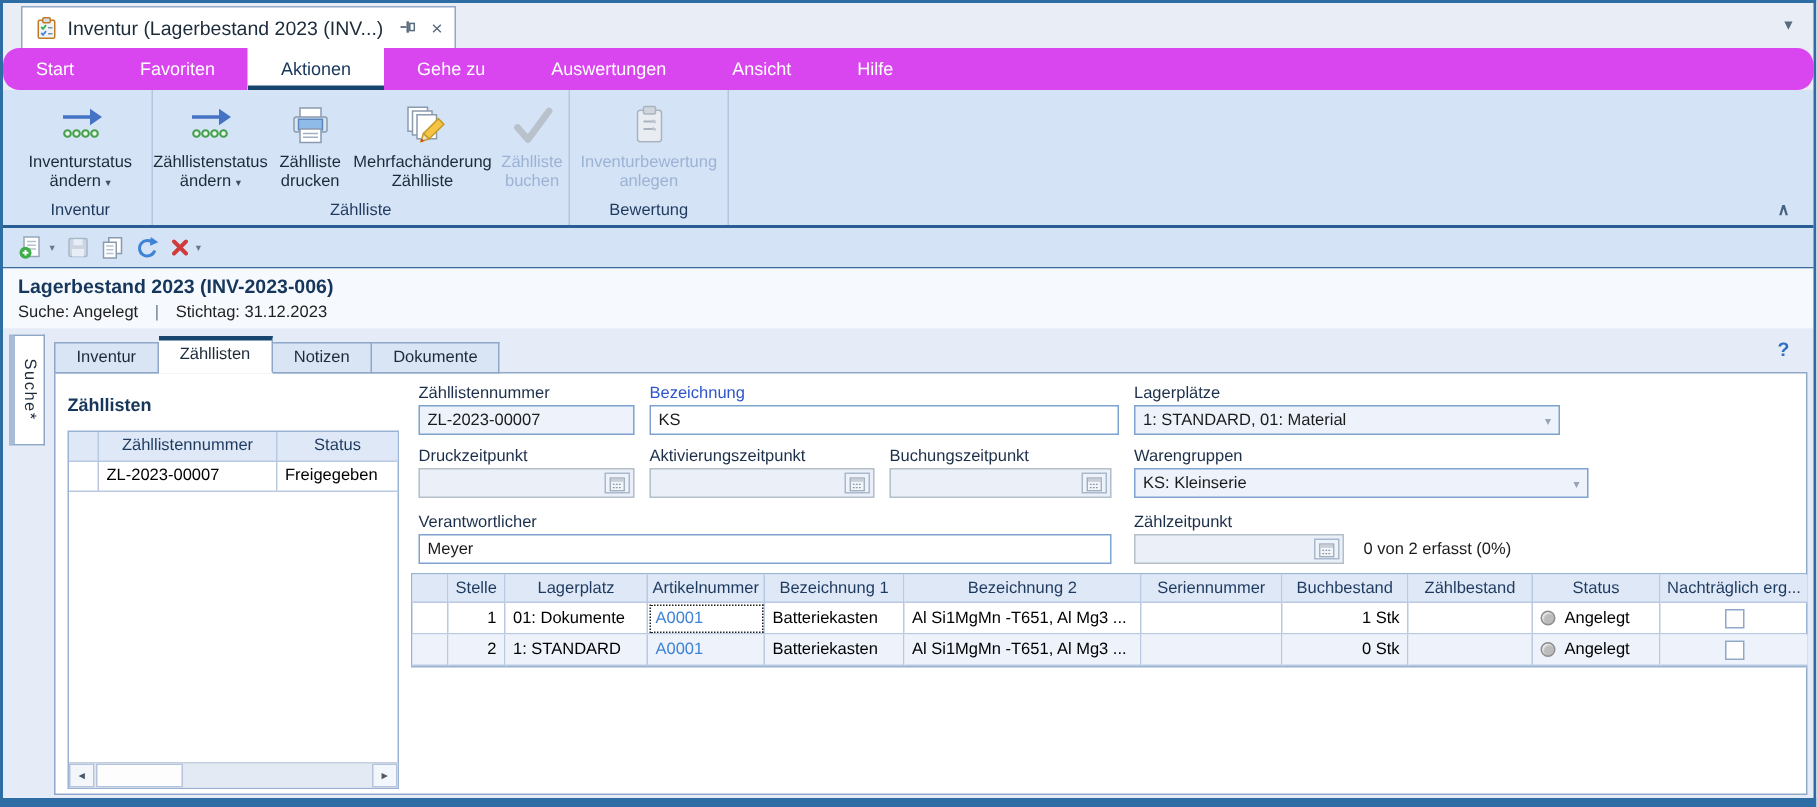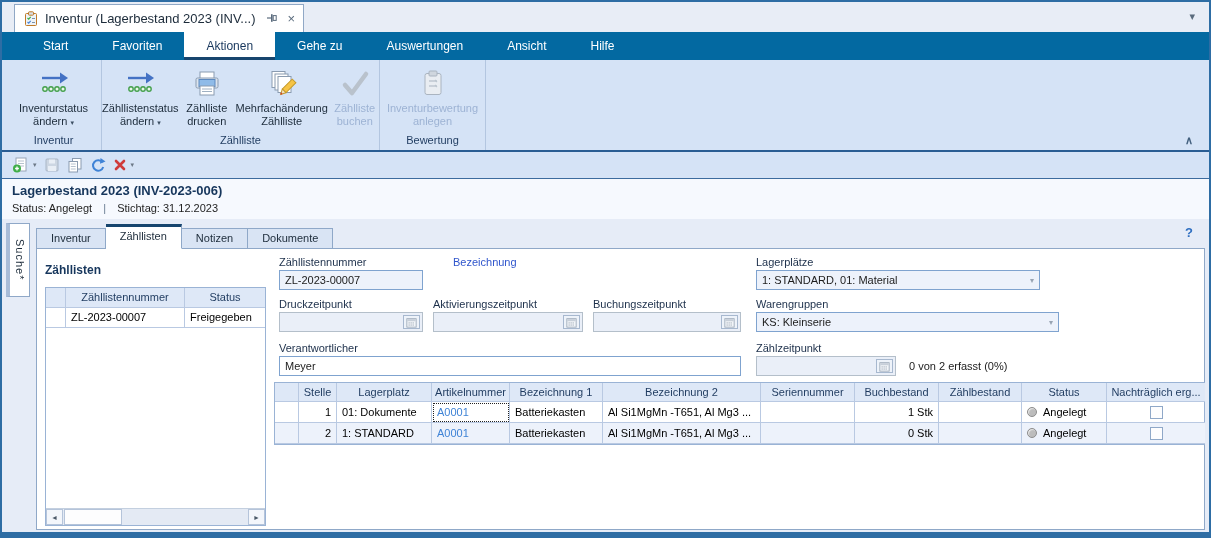--- a/index.html
+++ b/index.html
@@ -11,21 +11,21 @@
 
   
   .tabstrip { position:absolute; left:2px; right:2px; top:2px; height:30px; background:#e8edf6; }
   .doc-tab { position:absolute; left:12px; top:2px; height:28px; display:flex; align-items:center; gap:6px;
              background:#fff; border:1px solid #90a8c6; border-bottom:none; padding:0 8px; }
   .doc-tab .title { font-size:13px; color:#1c2b3a; }
   .tab-pin, .tab-close { color:#5a6b7d; font-size:13px; line-height:1; margin-left:4px; cursor:default; }
   .strip-caret { position:absolute; right:14px; top:8px; color:#5a6b7d; font-size:11px; }
 
   
-  .menubar { position:absolute; left:2px; right:2px; top:32px; height:28px; background:#0369a1; display:flex; padding-left:19px; }
+  .menubar { position:absolute; left:2px; right:2px; top:32px; height:28px; background:#d946ef; display:flex; padding-left:0;border-radius:11px; }
   .menu-item { color:#fff; font-size:12px; line-height:28px; padding:0 22px; }
   .menu-item.active { background:#fff; color:#17365c; box-shadow:inset 0 -3px 0 #17456e; }
 
   
   .ribbon { position:absolute; left:2px; right:2px; top:60px; height:92px; background:#d5e3f6; border-bottom:2px solid #2a5d93; }
   .rb-groups { display:flex; height:100%; padding-left:4px; }
   .rb-group { display:flex; flex-direction:column; border-right:1px solid #b3c6e0; height:100%; }
   .rb-buttons { flex:1; display:flex; align-items:flex-start; justify-content:center; gap:2px; padding-top:4px; }
   .rb-btn { display:flex; flex-direction:column; align-items:center; padding-top:2px; }
   .rb-btn .rb-ico { height:36px; display:flex; align-items:center; justify-content:center; }
@@ -73,21 +73,21 @@
   .lt-st  { width:80px; border-right:none; }
   .lt-head .lt-cell { text-align:center; }
   .hscroll { position:absolute; left:0; right:0; bottom:0; height:17px; background:#e4eaf4; border-top:1px solid #c3cfdf; display:flex; }
   .hs-btn { width:17px; height:16px; background:#f3f6fb; border:1px solid #b5c4da; color:#4a5867; font-size:7px;
             display:flex; align-items:center; justify-content:center; }
   .hs-thumb { width:58px; height:16px; background:#fdfdfe; border:1px solid #b5c4da; margin-left:1px; }
   .hs-spacer { flex:1; }
 
   
   .f-label { position:absolute; font-size:11px; color:#1c2f4a; white-space:nowrap; }
-  .f-label.blue { color:#2f55cc;margin-left:20px; }
+  .f-label.blue { color:#2f55cc; }
   .f-field { position:absolute; height:20px; border:1px solid #7fa3cf; background:#edf2fb; font-size:11px; color:#1c1c1c;
              display:flex; align-items:center; padding:0 5px; }
   .f-field.white { background:#fff; }
   .f-field.disabled { border-color:#b4bfca; background:#eaeff8; }
   .f-field input { border:none; outline:none; background:transparent; width:100%; font:11px "Liberation Sans",sans-serif; color:#1c1c1c; }
   .combo-caret { margin-left:auto; color:#98a4b3; font-size:8px; }
   .cal-btn { position:absolute; right:2px; top:2px; width:17px; height:14px; border:1px solid #a7b8cf; background:#eef3fa;
              display:flex; align-items:center; justify-content:center; }
   .progress-text { position:absolute; font-size:11px; color:#1c1c1c; white-space:nowrap; }
 
@@ -281,21 +281,21 @@
       <svg width="14" height="14" viewBox="0 0 14 14">
         <path d="M3 3 L11 11 M11 3 L3 11" stroke="#cf3b3b" stroke-width="2.6" stroke-linecap="round"></path>
       </svg>
     </span>
     <span class="qt-caret">▾</span>
   </div>
 
   <div class="titlebar">
     <h1>Lagerbestand 2023 (INV-2023-006)</h1>
     <div class="status-line">
-      <span>Status:</span>
+      <span>Suche:</span>
       <span>Angelegt</span>
       <span class="sep">|</span>
       <span>Stichtag:</span>
       <span>31.12.2023</span>
     </div>
   </div>
 
   <div class="content">
 
     <div class="side-vtab">
@@ -331,20 +331,23 @@
           <div class="hs-btn">►</div>
         </div>
       </div>
 
       <div class="f-label" style="left:242px;top:7px">Zähllistennummer</div>
       <div class="f-label blue" style="left:396px;top:7px">Bezeichnung</div>
       <div class="f-label" style="left:719px;top:7px">Lagerplätze</div>
 
       <div class="f-field" style="left:242px;top:21px;width:144px">
         <span>ZL-2023-00007</span>
+      </div>
+      <div class="f-field white" style="left:396px;top:21px;width:313px">
+        <input value="KS" style="">
       </div>
       <div class="f-field" style="left:719px;top:21px;width:284px">
         <span>1: STANDARD, 01: Material</span>
         <span class="combo-caret">▾</span>
       </div>
 
       <div class="f-label" style="left:242px;top:49px">Druckzeitpunkt</div>
       <div class="f-label" style="left:396px;top:49px">Aktivierungszeitpunkt</div>
       <div class="f-label" style="left:556px;top:49px">Buchungszeitpunkt</div>
       <div class="f-label" style="left:719px;top:49px">Warengruppen</div>

